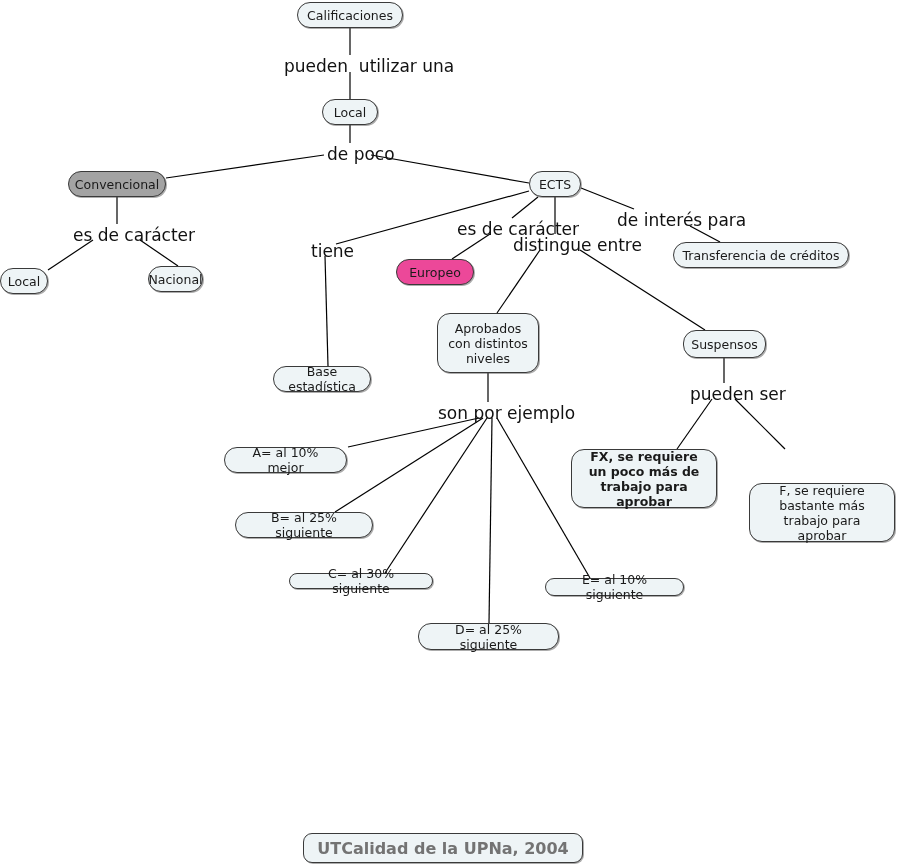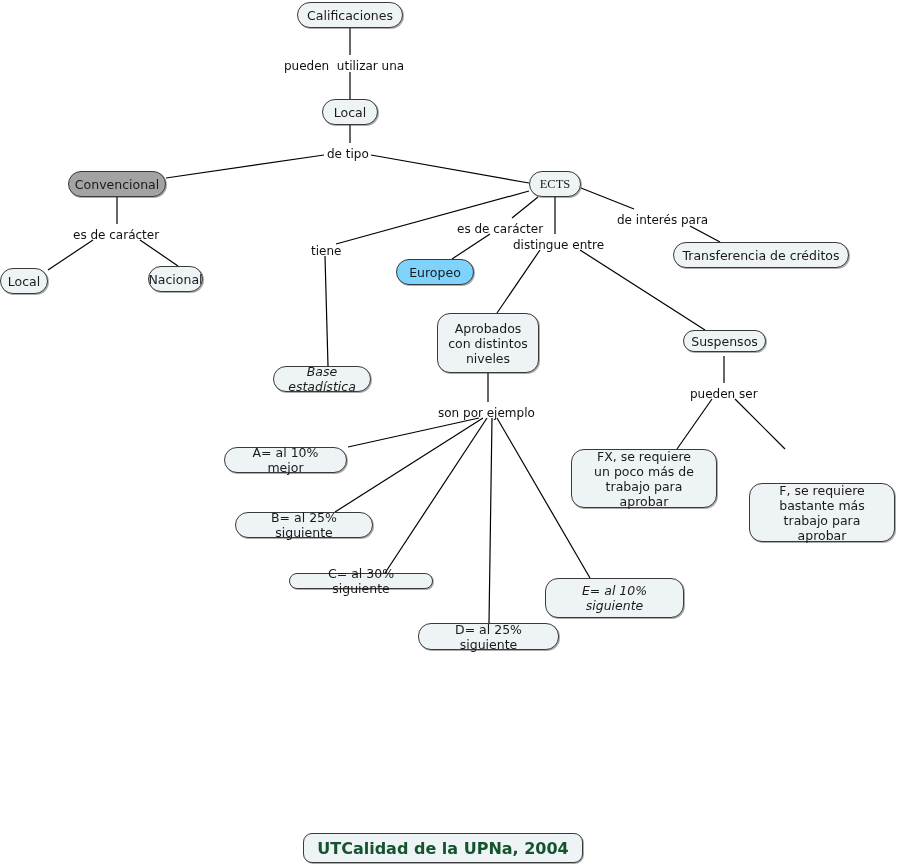--- a/index.html
+++ b/index.html
@@ -39,32 +39,32 @@
     display: flex;
     align-items: center;
     justify-content: center;
     padding: 4px 8px;
     box-shadow: 1px 1px 0 rgba(70,70,70,0.45);
     white-space: pre-line;
   }
   .linklabel {
     position: absolute;
     color: #111111;
-    font-size: 12px;
+    font-size: 17px;
     line-height: 14px;
     white-space: pre;
     background: transparent;
   }
   .footer-node {
     position: absolute;
     box-sizing: border-box;
     background: #eef4f6;
     border: 1px solid #3a3a3a;
     border-radius: 9px;
-    color: #14532d;
+    color: #737373;
     font-size: 16px;
     font-weight: bold;
     display: flex;
     align-items: center;
     justify-content: center;
     box-shadow: 1px 1px 0 rgba(70,70,70,0.45);
   }
 </style>
 </head>
 <body>
@@ -97,45 +97,45 @@
       <line x1="497" y1="418" x2="590" y2="578" stroke="#000000" stroke-width="1.2"></line>
       <line x1="724" y1="356" x2="724" y2="383" stroke="#000000" stroke-width="1.2"></line>
       <line x1="712" y1="399" x2="677" y2="449" stroke="#000000" stroke-width="1.2"></line>
       <line x1="735" y1="399" x2="785" y2="449" stroke="#000000" stroke-width="1.2"></line>
     </svg>
 
   <div id="nodes-layer">
       <div class="node" style="left: 297px; top: 2px; width: 106px; height: 26px; background: rgb(238, 244, 246); border-color: rgb(58, 58, 58);">Calificaciones</div>
       <div class="node" style="left: 322px; top: 99px; width: 56px; height: 26px; background: rgb(238, 244, 246); border-color: rgb(58, 58, 58);">Local</div>
       <div class="node" style="left: 68px; top: 171px; width: 98px; height: 26px; background: #a3a3a3; border-color: rgb(58, 58, 58);">Convencional</div>
-      <div class="node" style="left: 529px; top: 171px; width: 52px; height: 26px; background: rgb(238, 244, 246); border-color: rgb(58, 58, 58); font-family: Liberation Serif, serif;">ECTS</div>
+      <div class="node" style="left: 529px; top: 171px; width: 52px; height: 26px; background: rgb(238, 244, 246); border-color: rgb(58, 58, 58);">ECTS</div>
       <div class="node" style="left: 0px; top: 268px; width: 48px; height: 26px; background: rgb(238, 244, 246); border-color: rgb(58, 58, 58);">Local</div>
       <div class="node" style="left: 148px; top: 266px; width: 55px; height: 26px; background: rgb(238, 244, 246); border-color: rgb(58, 58, 58);">Nacional</div>
-      <div class="node" style="left: 396px; top: 259px; width: 78px; height: 26px; background: #7dd3fc; border-color: rgb(58, 58, 58);">Europeo</div>
+      <div class="node" style="left: 396px; top: 259px; width: 78px; height: 26px; background: #ec4899; border-color: rgb(58, 58, 58);">Europeo</div>
       <div class="node" style="left: 673px; top: 242px; width: 176px; height: 26px; background: rgb(238, 244, 246); border-color: rgb(58, 58, 58);">Transferencia de créditos</div>
-      <div class="node" style="left: 273px; top: 366px; width: 98px; height: 26px; background: rgb(238, 244, 246); border-color: rgb(58, 58, 58); font-style: italic;">Base estadística</div>
+      <div class="node" style="left: 273px; top: 366px; width: 98px; height: 26px; background: rgb(238, 244, 246); border-color: rgb(58, 58, 58);">Base estadística</div>
       <div class="node" style="left: 437px; top: 313px; width: 102px; height: 60px; background: rgb(238, 244, 246); border-color: rgb(58, 58, 58);">Aprobados
 con distintos
 niveles</div>
-      <div class="node" style="left: 683px; top: 330px; width: 83px; height: 22px; background: rgb(238, 244, 246); border-color: rgb(58, 58, 58);">Suspensos</div>
-      <div class="node" style="left: 571px; top: 449px; width: 146px; height: 59px; background: rgb(238, 244, 246); border-color: rgb(58, 58, 58);">FX, se requiere
+      <div class="node" style="left: 683px; top: 330px; width: 83px; height: 28px; background: rgb(238, 244, 246); border-color: rgb(58, 58, 58);">Suspensos</div>
+      <div class="node" style="left: 571px; top: 449px; width: 146px; height: 59px; background: rgb(238, 244, 246); border-color: rgb(58, 58, 58); font-weight: bold;">FX, se requiere
 un poco más de
 trabajo para aprobar</div>
       <div class="node" style="left: 749px; top: 449px; width: 146px; height: 59px; background: rgb(238, 244, 246); border-color: rgb(58, 58, 58); margin-top: 34px;">F, se requiere
 bastante más
 trabajo para aprobar</div>
       <div class="node" style="left: 224px; top: 447px; width: 123px; height: 26px; background: rgb(238, 244, 246); border-color: rgb(58, 58, 58);">A= al 10% mejor</div>
       <div class="node" style="left: 235px; top: 512px; width: 138px; height: 26px; background: rgb(238, 244, 246); border-color: rgb(58, 58, 58);">B= al 25% siguiente</div>
       <div class="node" style="left: 289px; top: 573px; width: 144px; height: 16px; background: rgb(238, 244, 246); border-color: rgb(58, 58, 58);">C= al 30% siguiente</div>
       <div class="node" style="left: 418px; top: 623px; width: 141px; height: 27px; background: rgb(238, 244, 246); border-color: rgb(58, 58, 58);">D= al 25% siguiente</div>
-      <div class="node" style="left: 545px; top: 578px; width: 139px; height: 40px; background: rgb(238, 244, 246); border-color: rgb(58, 58, 58); font-style: italic;">E= al 10% siguiente</div>
+      <div class="node" style="left: 545px; top: 578px; width: 139px; height: 18px; background: rgb(238, 244, 246); border-color: rgb(58, 58, 58);">E= al 10% siguiente</div>
     </div>
   <div id="labels-layer">
       <div class="linklabel" style="left: 284px; top: 59px;">pueden  utilizar una</div>
-      <div class="linklabel" style="left: 327px; top: 147px;">de tipo</div>
+      <div class="linklabel" style="left: 327px; top: 147px;">de poco</div>
       <div class="linklabel" style="left: 73px; top: 228px;">es de carácter</div>
       <div class="linklabel" style="left: 311px; top: 244px;">tiene</div>
       <div class="linklabel" style="left: 457px; top: 222px;">es de carácter</div>
       <div class="linklabel" style="left: 513px; top: 238px;">distingue entre</div>
       <div class="linklabel" style="left: 617px; top: 213px;">de interés para</div>
       <div class="linklabel" style="left: 438px; top: 406px;">son por ejemplo</div>
       <div class="linklabel" style="left: 690px; top: 387px;">pueden ser</div>
     </div>
 
   <div class="footer-node" id="footer-node" style="left: 303px; top: 833px; width: 280px; height: 30px; background: rgb(238, 244, 246); border-color: rgb(58, 58, 58);">UTCalidad de la UPNa, 2004</div>

